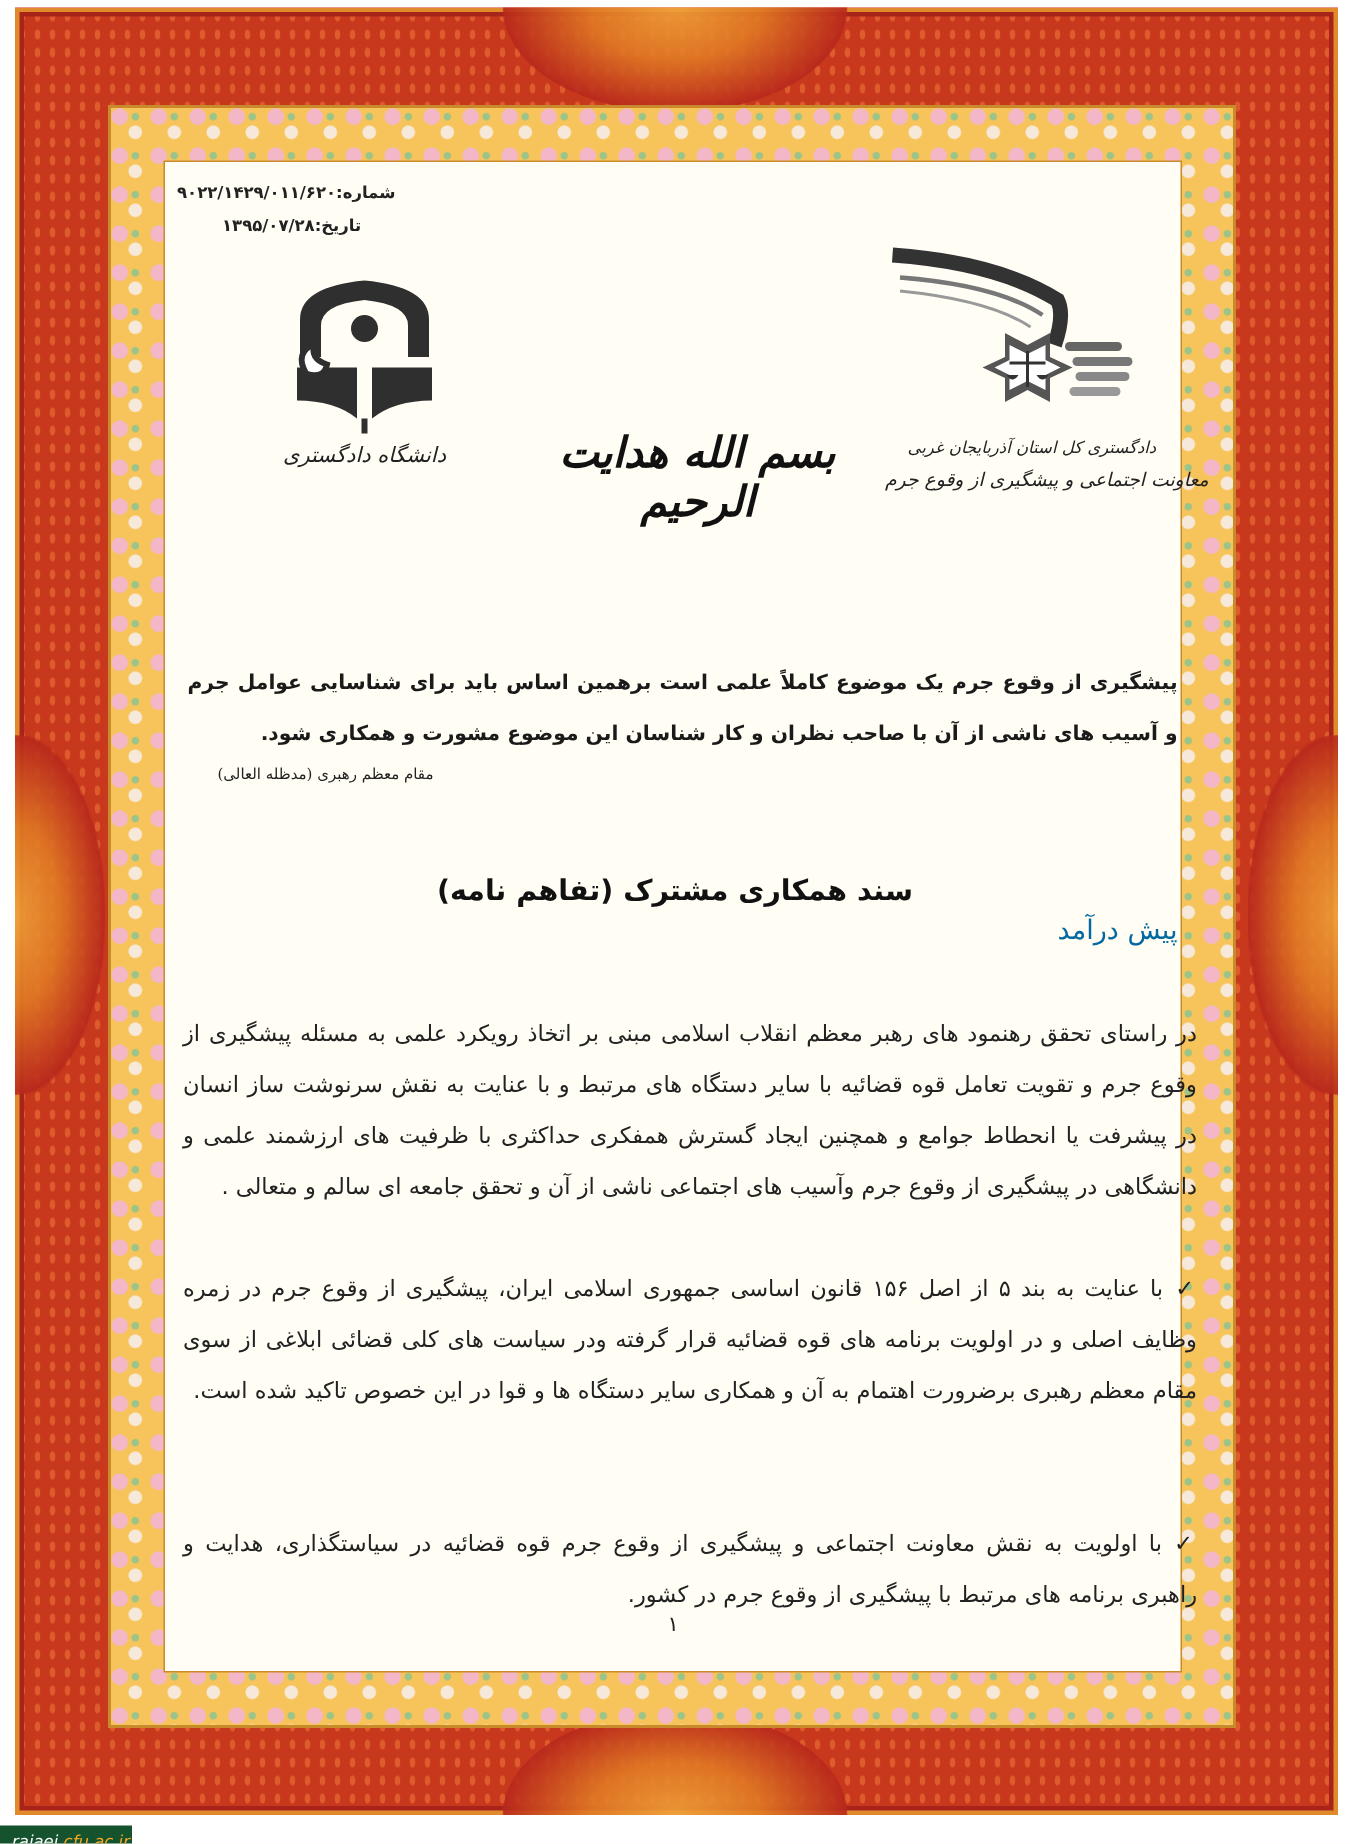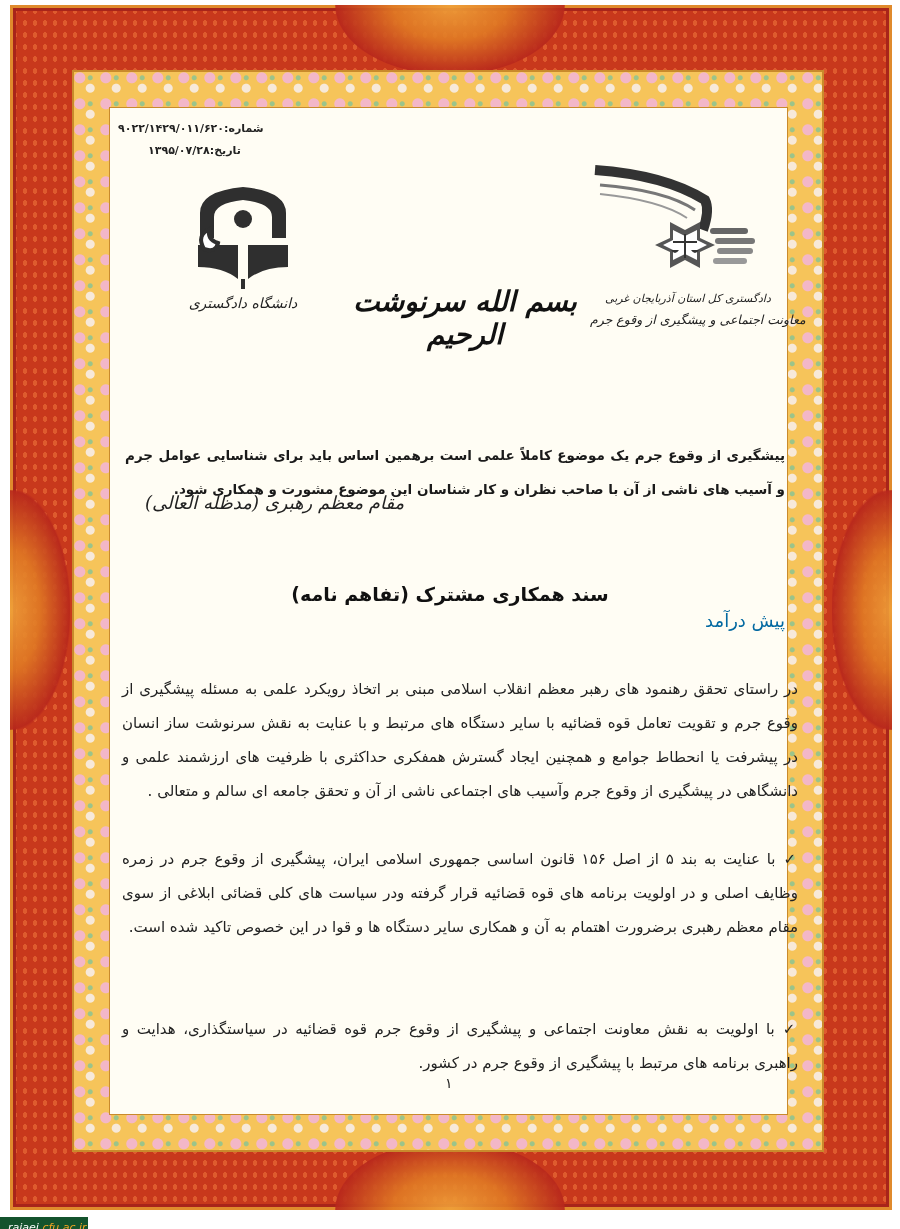--- a/index.html
+++ b/index.html
@@ -16,21 +16,21 @@
       radial-gradient(circle at 30% 30%, #f3b7c8 0 5px, transparent 6px),
       radial-gradient(circle at 70% 70%, #f7e9d9 0 4px, transparent 5px),
       radial-gradient(circle at 70% 30%, #9bc48a 0 2px, transparent 3px);
     background-size: 26px 26px; box-shadow: inset 0 0 0 2px #c98a2c; }
   .paper { position:absolute; left:110px; top:108px; width:677px; height:1006px; background:#fffdf4; box-shadow: 0 0 0 1px #c98a2c; }
   .ref { position:absolute; font-weight:bold; font-size:11px; color:#222; direction:rtl; }
   .logo { position:absolute; }
   .logo-caption { position:absolute; font-family:"DejaVu Serif", serif; font-style:italic; color:#222; direction:rtl; white-space:nowrap; }
   .bismillah { position:absolute; left:345px; top:285px; width:240px; text-align:center; font-family:"DejaVu Serif", serif; font-style:italic; font-weight:bold; font-size:28px; color:#111; direction:rtl; }
   .quote { position:absolute; left:125px; top:438px; width:660px; direction:rtl; text-align:justify; font-weight:bold; font-size:13.5px; line-height:34px; color:#1a1a1a; }
-  .quote-attr { position:absolute; left:145px; top:492px; direction:rtl; font-family:"DejaVu Serif", serif; font-style:italic; font-size:18px; color:#222; }
+  .quote-attr { position:absolute; left:145px; top:510px; direction:rtl; font-family:"DejaVu Serif", serif; font-size:10px; color:#222; }
   .doc-title { position:absolute; left:250px; top:583px; width:400px; text-align:center; direction:rtl; font-weight:bold; font-size:19px; color:#111; }
   .section-heading { position:absolute; right:115px; top:610px; direction:rtl; font-weight:normal; font-size:18px; color:#0369a1; }
   .body-text { position:absolute; left:122px; width:676px; direction:rtl; text-align:justify; text-align-last:right; font-size:15px; line-height:34px; color:#222; }
   .body-text p { margin:0; }
   .check { font-size:15px; margin-left:8px; }
   .page-number { position:absolute; left:445px; top:1075px; font-size:14px; color:#222; }
   .watermark { position:absolute; left:0; top:1201px; width:88px; height:21px; background:#14532d; color:#fff; font-weight:normal; font-style:italic; font-size:11px; line-height:21px; padding-left:8px; box-sizing:border-box;margin-top:16px; }
   .watermark span.accent { color:#f5a623; }
   .footer-line { position:absolute; left:470px; top:1280px; font-size:8px; color:#555; direction:rtl; white-space:nowrap; }
 </style>
@@ -77,21 +77,21 @@
     <path d="M86 90 Q90 96 94 90 Z M106 90 Q110 96 114 90 Z" fill="#333"></path>
     <rect x="125" y="68" width="38" height="6" rx="3" fill="#666"></rect>
     <rect x="130" y="78" width="40" height="6" rx="3" fill="#777"></rect>
     <rect x="132" y="88" width="36" height="6" rx="3" fill="#888"></rect>
     <rect x="128" y="98" width="34" height="6" rx="3" fill="#999"></rect>
   </svg>
   <div class="logo-caption" style="left:20px;top:132px;font-size:11px;">دادگستری کل استان آذربایجان غربی</div>
   <div class="logo-caption" style="left:5px;top:152px;font-size:12.5px;">معاونت اجتماعی و پیشگیری از وقوع جرم</div>
 </div>
 
-<div class="bismillah">بسم الله سرنوشت الرحیم</div>
+<div class="bismillah">بسم الله هدایت الرحیم</div>
 
 <div class="quote">پیشگیری از وقوع جرم یک موضوع کاملاً علمی است برهمین اساس باید برای شناسایی عوامل جرم و آسیب های ناشی از آن با صاحب نظران و کار شناسان این موضوع مشورت و همکاری شود.</div>
 <div class="quote-attr">مقام معظم رهبری (مدظله العالی)</div>
 
 <div class="doc-title">سند همکاری مشترک (تفاهم نامه)</div>
 
 <div class="section-heading">پیش درآمد</div>
 
 <div class="body-text" style="top:672px;">
   <p>در راستای تحقق رهنمود های رهبر معظم انقلاب اسلامی مبنی بر اتخاذ رویکرد علمی به مسئله پیشگیری از وقوع جرم و تقویت تعامل قوه قضائیه با سایر دستگاه های مرتبط و با عنایت به نقش سرنوشت ساز انسان در پیشرفت یا انحطاط جوامع و همچنین ایجاد گسترش همفکری حداکثری با ظرفیت های ارزشمند علمی و دانشگاهی در پیشگیری از وقوع جرم  وآسیب های اجتماعی ناشی از آن و تحقق جامعه ای سالم و متعالی .</p>

